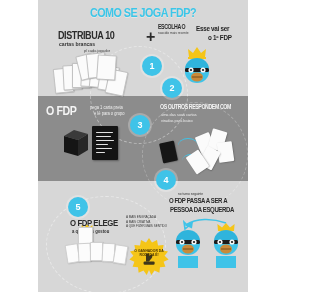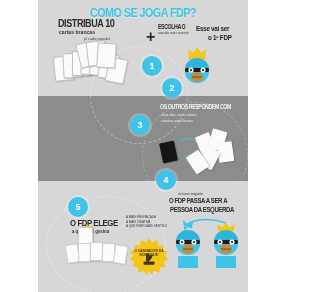--- a/index.html
+++ b/index.html
@@ -68,21 +68,21 @@
   }
   .arc{
     position:absolute;
     border:1px dashed rgba(255,255,255,.75);
     border-radius:50%;
     pointer-events:none;
   }
   .arc-d{border-color:rgba(255,255,255,.55);}
 
   
-  #s1{position:absolute;left:6px;top:18px;width:96px;height:68px;}
+  #s1{position:absolute;left:6px;top:30px;width:96px;height:68px;}
   #s1 .t1{position:absolute;left:14px;top:0px;font-size:11px;}
   #s1 .t2{position:absolute;left:15px;top:11px;font-size:6px;font-weight:bold;color:#333;transform:scaleX(0.85);transform-origin:left center;}
   #s1 .t3{position:absolute;left:40px;top:18px;font-size:4.4px;color:#444;}
   .cardfan{position:absolute;left:10px;top:24px;width:78px;height:42px;}
   .cardfan i{
     position:absolute;display:block;
     width:17px;height:23px;background:#fbfbfb;
     border:0.6px solid #c2c2c2;border-radius:1px;
     box-shadow:0.5px 0.5px 1px rgba(0,0,0,.18);
   }
@@ -200,20 +200,42 @@
         <circle cx="11" cy="24" r="1.1" fill="#1b1b1b"></circle>
         <circle cx="23" cy="24" r="1.1" fill="#1b1b1b"></circle>
         <ellipse cx="17" cy="31" rx="6" ry="4.5" fill="#c98a3a"></ellipse>
         <path d="M12 31 h10" stroke="#7a4f18" stroke-width="1" fill="none"></path>
       </svg>
     </div>
   </div>
 
   <div class="badge" style="left:124px;top:78px;">2</div>
 
+  <div id="s3">
+    <div class="hl hl-w a1">O FDP</div>
+    <div class="a2">pega 1 carta preta</div>
+    <div class="a2" style="top:7px;left:48px;">e lê para o grupo</div>
+
+    <div class="deckbox">
+      <svg width="28" height="30" viewBox="0 0 28 30">
+        <path d="M2 8 L12 2 L26 6 L16 12 Z" fill="#3a3a3a"></path>
+        <path d="M2 8 L16 12 L16 28 L2 24 Z" fill="#151515"></path>
+        <path d="M16 12 L26 6 L26 22 L16 28 Z" fill="#262626"></path>
+      </svg>
+    </div>
+
+    <div class="blackcard">
+      <em style="left:4px;top:6px;width:17px;"></em>
+      <em style="left:4px;top:10px;width:15px;"></em>
+      <em style="left:4px;top:14px;width:18px;"></em>
+      <em style="left:4px;top:18px;width:12px;"></em>
+      <em style="left:4px;top:22px;width:16px;"></em>
+      <em style="left:4px;top:26px;width:9px;"></em>
+    </div>
+  </div>
 
   <div class="badge" style="left:92px;top:115px;">3</div>
 
   <div id="s4">
     <div class="hl hl-w b1">OS OUTROS RESPONDEM COM</div>
     <div class="b2">uma das suas cartas</div>
     <div class="b2" style="top:14px;">viradas para baixo</div>
 
     <div class="scatter">
       <i class="blk" style="left:3px;top:14px;transform:rotate(-12deg);"></i>

